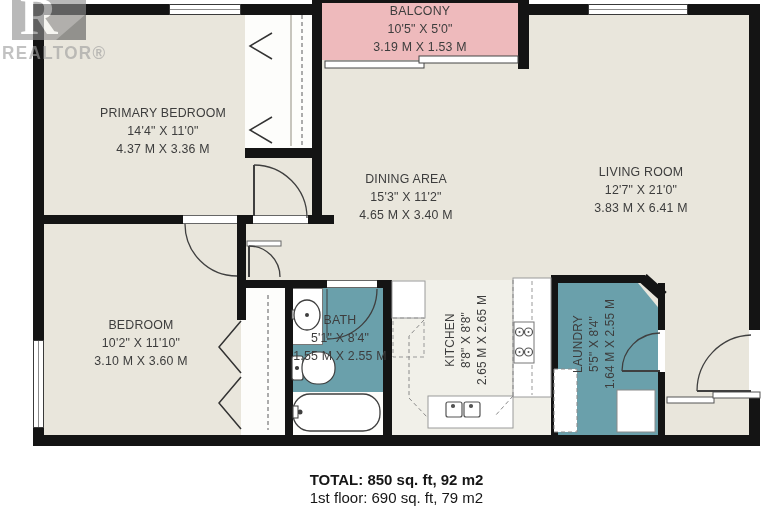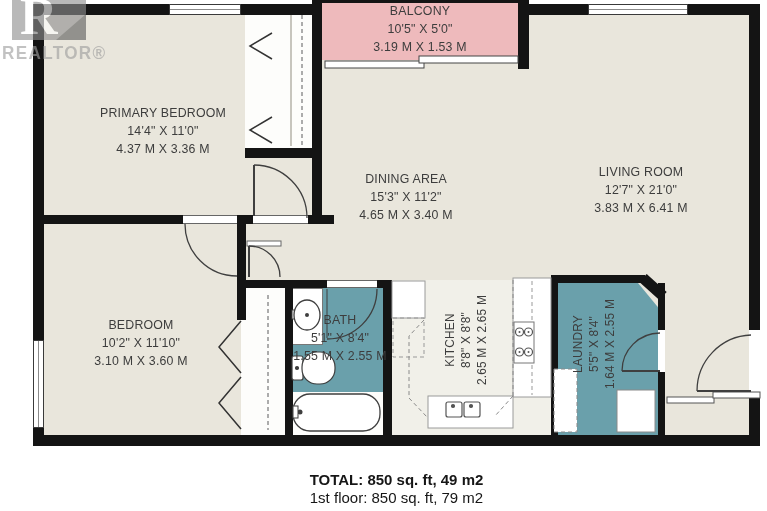--- a/index.html
+++ b/index.html
@@ -242,22 +242,22 @@
     <div>2.65 M X 2.65 M</div>
   </div>
 
   <div class="room-label rot z50" style="left:534px;top:320px;width:120px;">
     <div>LAUNDRY</div>
     <div>5'5" X 8'4"</div>
     <div>1.64 M X 2.55 M</div>
   </div>
 
   <div class="summary">
-    <div class="total">TOTAL: 850 sq. ft, 49 m2</div>
-    <div>1st floor: 850 sq. ft, 79 m2</div>
+    <div class="total">TOTAL: 850 sq. ft, 92 m2</div>
+    <div>1st floor: 690 sq. ft, 79 m2</div>
   </div>
 
   <div class="wm">
     <div class="wm-box">
       <span class="wm-r">R</span>
       <span class="wm-tri"></span>
     </div>
     <div class="wm-text">REALTOR®</div>
   </div>
 

